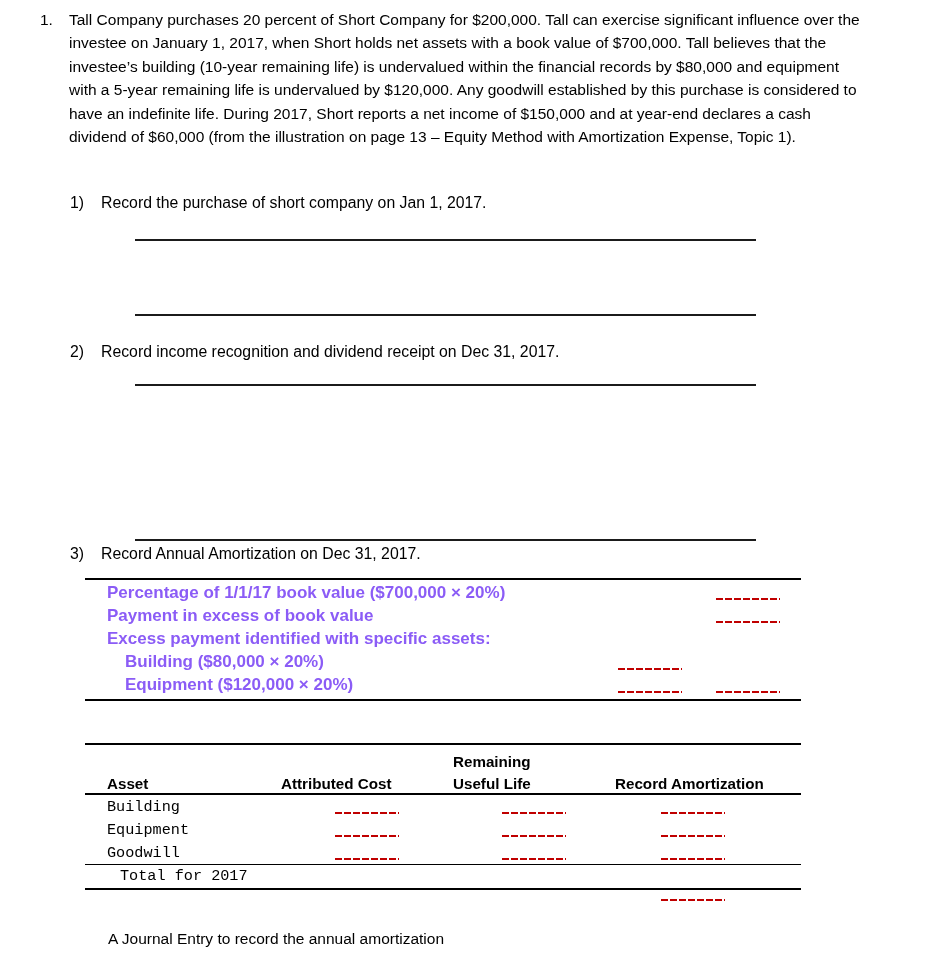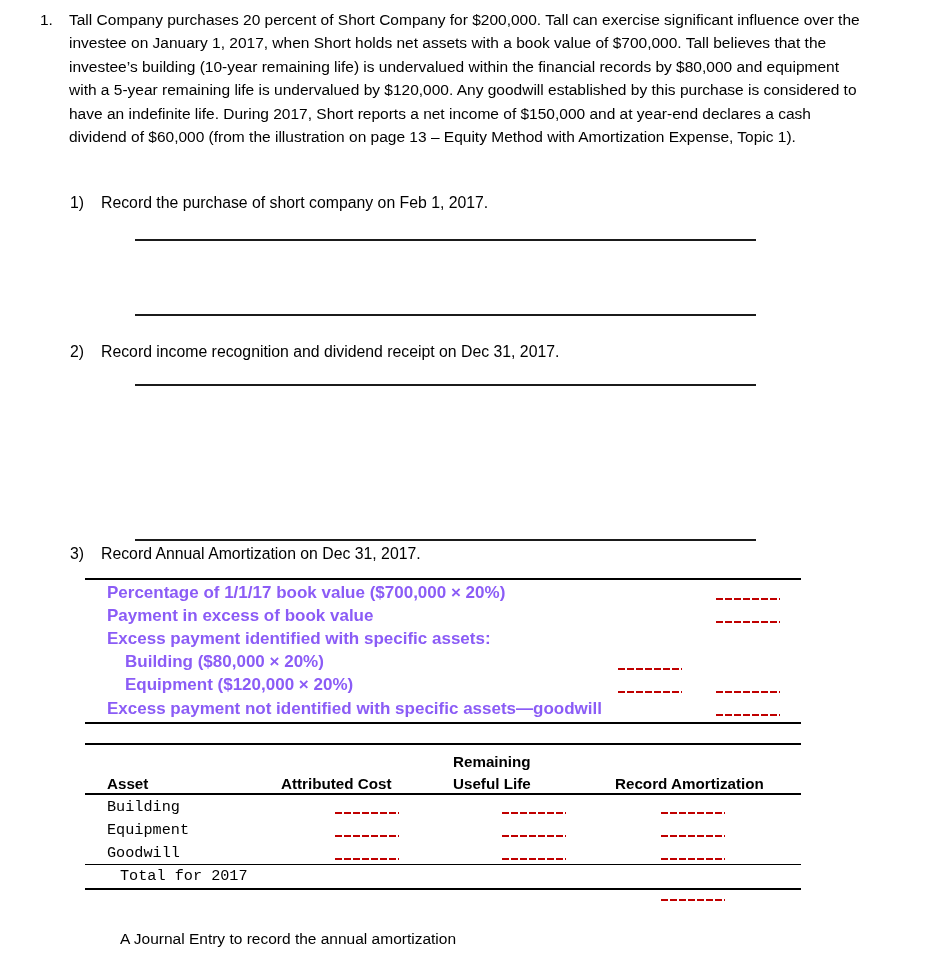--- a/index.html
+++ b/index.html
@@ -60,35 +60,35 @@
   .hdr-cell.left { text-align: left; padding-left: 22px; }
   .hdr-cell.c4 { padding-right: 30px; }
   .amort-row { display: grid; grid-template-columns: 196px 172px 162px 186px; height: 23px; align-items: stretch; }
   .amort-row.total-row { border-top: 1.5px solid #000; }
   .asset-label { font-size: 15.2px; padding-left: 22px; align-self: center; white-space: nowrap; font-family: Liberation Mono, monospace; }
   .asset-label.total { padding-left: 35px; }
 
   
   .total-blank-wrap { position: absolute; top: 899px; left: 615px; width: 186px; display: flex; justify-content: center; padding-right: 30px; }
 
-  .footer { position: absolute; top: 930px; left: 120px; font-size: 15.5px; }
+  .footer { position: absolute; top: 930px; left: 108px; font-size: 15.5px; }
 </style>
 </head>
 <body>
 
 <div class="page">
 
   <div class="problem">
     <div class="problem-number">1.</div>
     <div class="problem-text">Tall Company purchases 20 percent of Short Company for $200,000. Tall can exercise significant influence over the investee on January 1, 2017, when Short holds net assets with a book value of $700,000. Tall believes that the investee’s building (10-year remaining life) is undervalued within the financial records by $80,000 and equipment with a 5-year remaining life is undervalued by $120,000. Any goodwill established by this purchase is considered to have an indefinite life. During 2017, Short reports a net income of $150,000 and at year-end declares a cash dividend of $60,000 (from the illustration on page 13 – Equity Method with Amortization Expense, Topic 1).</div>
   </div>
 
   <div class="question" id="q1">
     <div class="q-number">1)</div>
-    <div>Record the purchase of short company on Feb 1, 2017.</div>
+    <div>Record the purchase of short company on Jan 1, 2017.</div>
   </div>
   <div class="answer-line" id="ans-1a"></div>
   <div class="answer-line" id="ans-1b"></div>
 
   <div class="question" id="q2">
     <div class="q-number">2)</div>
     <div>Record income recognition and dividend receipt on Dec 31, 2017.</div>
   </div>
   <div class="answer-line" id="ans-2a"></div>
   <div class="answer-line" id="ans-2b"></div>
@@ -124,27 +124,20 @@
           <div class="cell">
             <span class="blank"></span>
           </div>
           <div class="cell"></div>
         </div>
         <div class="alloc-row">
           <div class="alloc-label indent">Equipment ($120,000 × 20%)</div>
           <div class="cell">
             <span class="blank"></span>
           </div>
-          <div class="cell">
-            <span class="blank"></span>
-          </div>
-        </div>
-        <div class="alloc-row">
-          <div class="alloc-label">Excess payment not identified with specific assets—goodwill</div>
-          <div class="cell"></div>
           <div class="cell">
             <span class="blank"></span>
           </div>
         </div>
       </div>
   </div>
 
   <div class="amort-table">
     <div class="amort-header">
       <div class="hdr-row">

